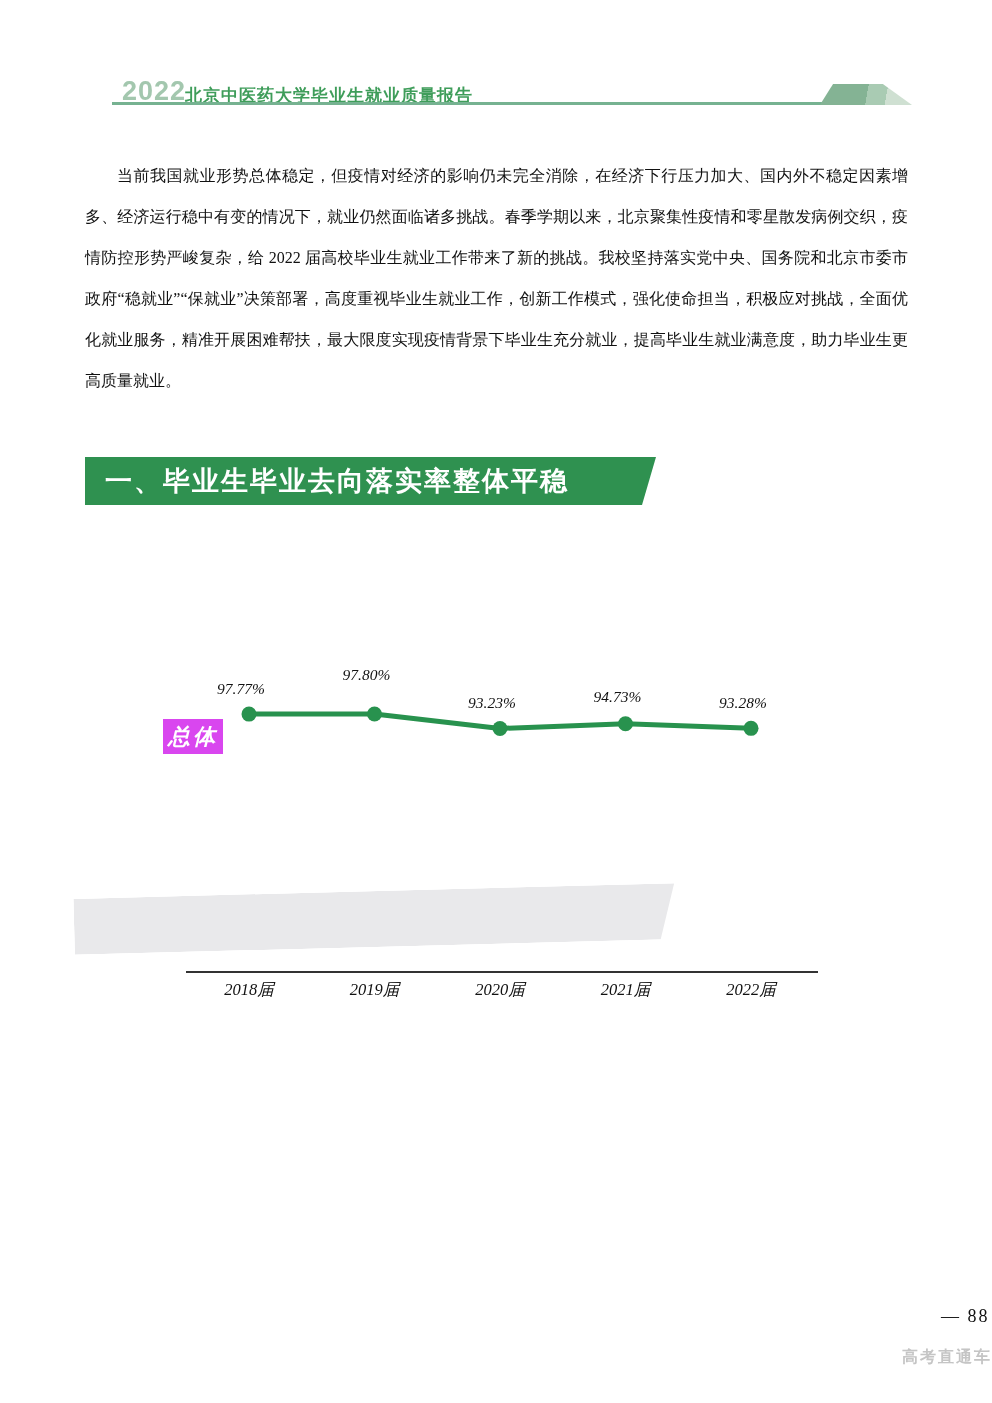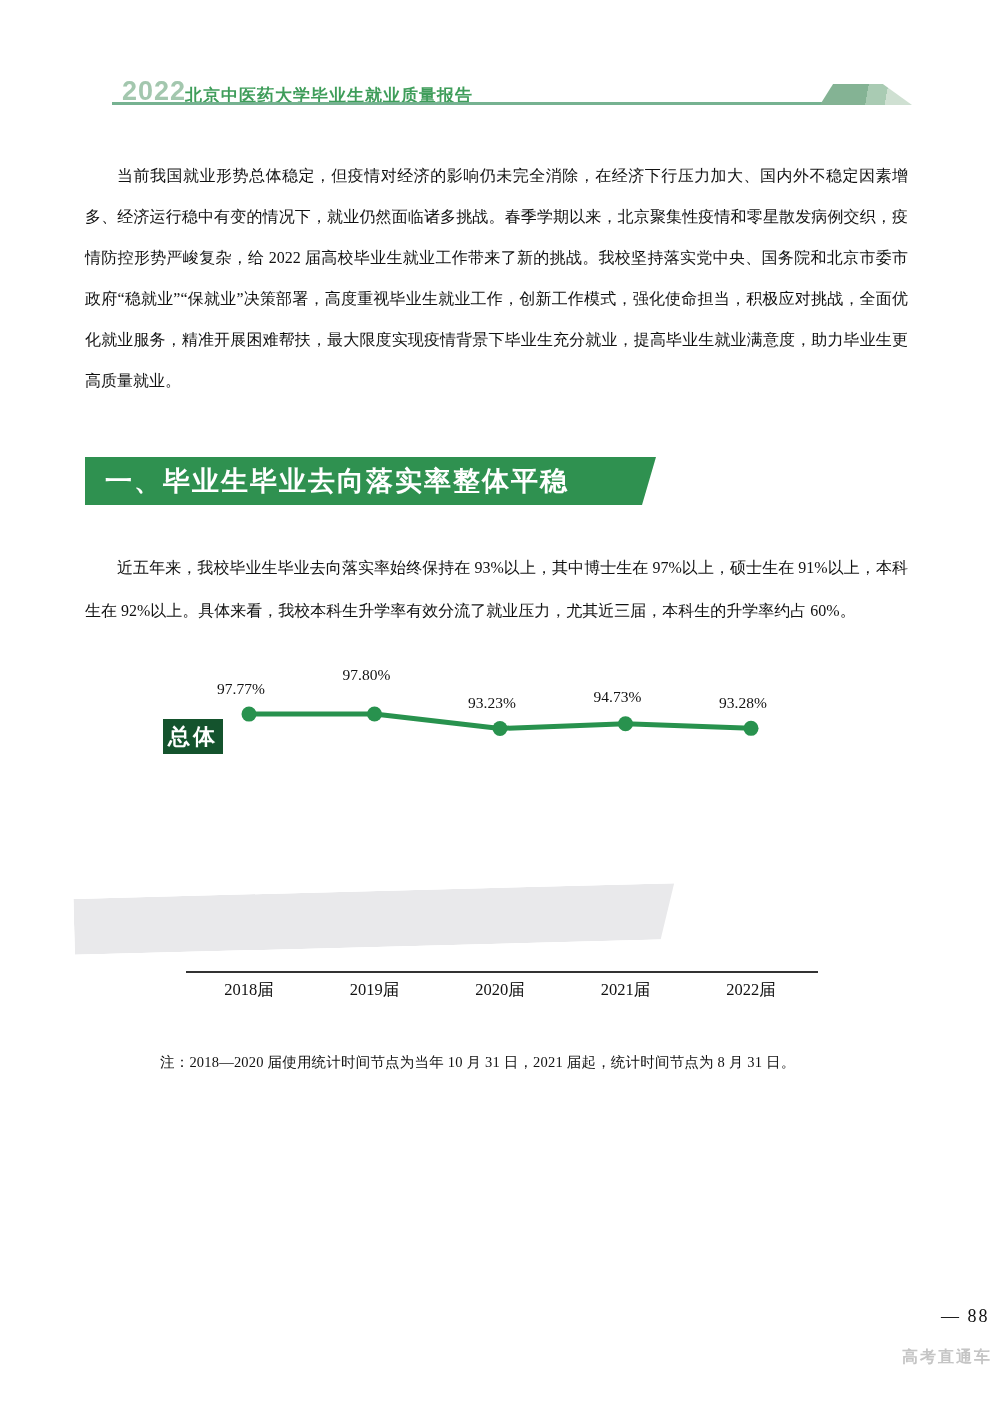--- a/index.html
+++ b/index.html
@@ -56,25 +56,25 @@
     background:#2f9150;
     clip-path:polygon(0 0,100% 0,calc(100% - 14px) 100%,0 100%);
     display:flex;align-items:center;
   }
   .banner-title{
     font-family:"Liberation Sans","DejaVu Sans",sans-serif;
     font-size:27px;font-weight:bold;color:#ffffff;
     padding-left:20px;letter-spacing:2px;white-space:nowrap;
   }
   
-  .chart-wrap{position:absolute;left:150px;top:655px;width:700px;height:360px;}
+  .chart-wrap{position:absolute;left:150px;top:655px;width:700px;height:360px;font-style:italic;}
   .chart-svg{position:absolute;left:0;top:0;}
   .series-badge{
     position:absolute;left:13px;top:64px;width:60px;height:35px;
-    background:#14532d;color:#ffffff;
+    background:#d946ef;color:#ffffff;
     font-family:"Liberation Sans","DejaVu Sans",sans-serif;
     font-size:22px;font-weight:bold;letter-spacing:3px;
     display:flex;align-items:center;justify-content:center;
   }
   
   .chart-note{
     position:absolute;left:160px;top:1053px;width:700px;
     font-size:14.5px;color:#111;white-space:nowrap;letter-spacing:0.2px;
   }
   .page-number{
@@ -102,21 +102,20 @@
 
   <p class="para para-intro">当前我国就业形势总体稳定，但疫情对经济的影响仍未完全消除，在经济下行压力加大、国内外不稳定因素增多、经济运行稳中有变的情况下，就业仍然面临诸多挑战。春季学期以来，北京聚集性疫情和零星散发病例交织，疫情防控形势严峻复杂，给 2022 届高校毕业生就业工作带来了新的挑战。我校坚持落实党中央、国务院和北京市委市政府“稳就业”“保就业”决策部署，高度重视毕业生就业工作，创新工作模式，强化使命担当，积极应对挑战，全面优化就业服务，精准开展困难帮扶，最大限度实现疫情背景下毕业生充分就业，提高毕业生就业满意度，助力毕业生更高质量就业。</p>
 
   <div class="banner-wrap">
     <div class="banner-shadow"></div>
     <div class="banner-green">
       <span class="banner-title">一、毕业生毕业去向落实率整体平稳</span>
     </div>
   </div>
 
-  <p class="para para-section">近五年来，我校毕业生毕业去向落实率始终保持在 93%以上，其中博士生在 97%以上，硕士生在 91%以上，本科生在 92%以上。具体来看，我校本科生升学率有效分流了就业压力，尤其近三届，本科生的升学率约占 60%。</p>
 
   <div class="chart-wrap">
     <svg id="trend-svg" class="chart-svg" width="700" height="360" viewBox="0 0 700 360">
         <line x1="36" y1="317" x2="668" y2="317" stroke="#333333" stroke-width="2.2"></line>
         <polyline points="99,59.0951 224.5,59 350,73.48689999999998 475.5,68.73189999999998 601,73.32839999999999" fill="none" stroke="#28924e" stroke-width="5" stroke-linecap="round" stroke-linejoin="round"></polyline>
         <circle cx="99" cy="59.0951" r="7.5" fill="#28924e"></circle>
         <text x="91" y="39.0951" text-anchor="middle" font-size="15.5" fill="#111" font-family="&quot;Liberation Serif&quot;,&quot;DejaVu Serif&quot;,serif">97.77%</text>
         <text x="99" y="340" text-anchor="middle" font-size="16.5" fill="#111" font-family="&quot;Liberation Serif&quot;,&quot;DejaVu Serif&quot;,serif">2018届</text>
         <circle cx="224.5" cy="59" r="7.5" fill="#28924e"></circle>
         <text x="216.5" y="25" text-anchor="middle" font-size="15.5" fill="#111" font-family="&quot;Liberation Serif&quot;,&quot;DejaVu Serif&quot;,serif">97.80%</text>
@@ -127,18 +126,17 @@
         <circle cx="475.5" cy="68.73189999999998" r="7.5" fill="#28924e"></circle>
         <text x="467.5" y="46.73189999999998" text-anchor="middle" font-size="15.5" fill="#111" font-family="&quot;Liberation Serif&quot;,&quot;DejaVu Serif&quot;,serif">94.73%</text>
         <text x="475.5" y="340" text-anchor="middle" font-size="16.5" fill="#111" font-family="&quot;Liberation Serif&quot;,&quot;DejaVu Serif&quot;,serif">2021届</text>
         <circle cx="601" cy="73.32839999999999" r="7.5" fill="#28924e"></circle>
         <text x="593" y="53.32839999999999" text-anchor="middle" font-size="15.5" fill="#111" font-family="&quot;Liberation Serif&quot;,&quot;DejaVu Serif&quot;,serif">93.28%</text>
         <text x="601" y="340" text-anchor="middle" font-size="16.5" fill="#111" font-family="&quot;Liberation Serif&quot;,&quot;DejaVu Serif&quot;,serif">2022届</text>
       </svg>
     <div class="series-badge">总体</div>
   </div>
 
-  <div class="chart-note">注：2018—2020 届使用统计时间节点为当年 10 月 31 日，2021 届起，统计时间节点为 8 月 31 日。</div>
 
   <div class="page-number">— 88 —</div>
   <div class="watermark">高考直通车</div>
 
 </div>
 
 </body></html>

